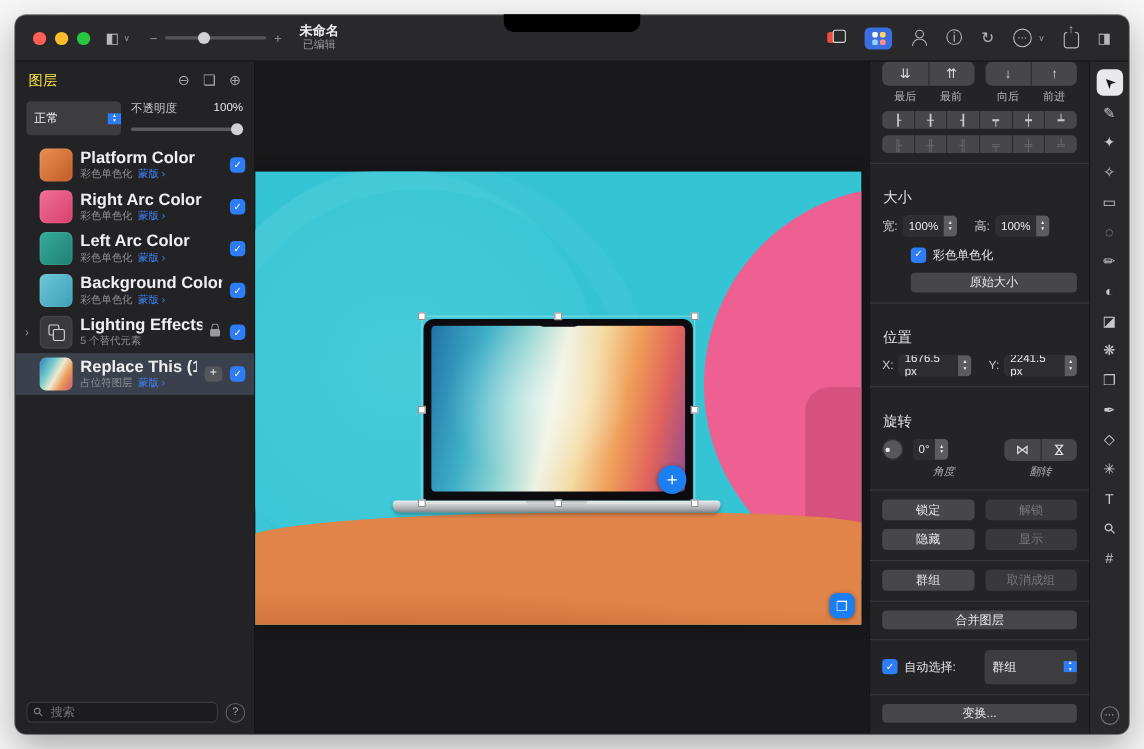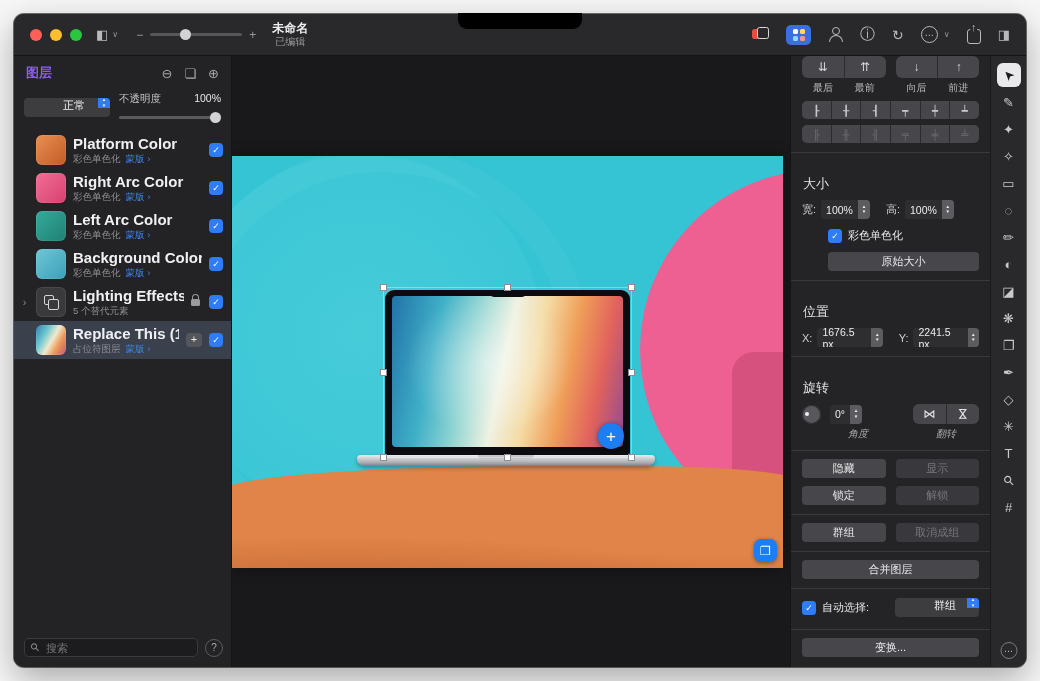--- a/index.html
+++ b/index.html
@@ -56,24 +56,24 @@
   .more-wrap { display:flex; align-items:center; gap:2px; color:#b9b9bd; }
   .more-circ { width:17px; height:17px; border:1.5px solid #b9b9bd; border-radius:50%; display:flex; align-items:center; justify-content:center; font-size:9px; }
   .share-icon { position:relative; width:14px; height:15px; border:1.5px solid #b9b9bd; border-radius:3px; margin-top:4px; }
   .share-icon i { position:absolute; left:50%; top:-9px; transform:translateX(-50%); font-size:11px; color:#b9b9bd; background:#29292b; padding:0 1px; }
 
   .main { display:flex; height:611px; }
 
   
   .sidebar { width:218px; background:#232326; border-right:1px solid #141416; position:relative; flex:none; }
   .sb-header { height:34px; display:flex; align-items:center; padding:0 12px; gap:12px; }
-  .sb-title { font-size:13px; font-weight:700; color:#8b5cf6; margin-right:auto; }
+  .sb-title { font-size:13px; font-weight:400; color:#fde047; margin-right:auto; }
   .sb-h-icon { color:#a9a9ad; font-size:13px; }
   .blend-row { display:flex; align-items:center; padding:2px 10px 8px; gap:9px; }
-  .dropdown { display:inline-flex; height:19px; border-radius:4px; overflow:hidden; background:#3d3d40; align-items:flex-start;padding-left:32px; }
+  .dropdown { display:inline-flex; height:31px; border-radius:4px; overflow:hidden; background:#3d3d40; align-items:center; }
   .dd-val { display:flex; align-items:center; padding:0 7px; font-size:11px; color:#f0f0f2; flex:1; }
   .dd-stepper, .st { width:12px; display:flex; flex-direction:column; align-items:center; justify-content:center; gap:1px; }
   .dd-stepper { background:var(--accent,#2e7cf6); }
   .dd-stepper i, .st i { font-size:4.5px; line-height:1; color:#f2f2f4; }
   .blend-dd { width:86px; }
   .opacity { flex:1; }
   .op-top { display:flex; justify-content:space-between; font-size:10.5px; color:#c6c6c9; margin-bottom:6px; }
   .op-top .val { color:#e8e8ea; }
   .slider { position:relative; height:11px; }
   .slider .track { position:absolute; left:0; right:0; top:4px; height:3px; background:#5a5a5e; border-radius:2px; }
@@ -505,26 +505,26 @@
           <button><span class="flipv">⋈</span></button>
         </span>
       </div>
       <div class="rot-labels">
         <span class="lab-angle">角度</span>
         <span class="lab-flip">翻转</span>
       </div>
 
       <div class="hr"></div>
       <div class="pair">
+        <button>锁定</button>
+        <button class="off">解锁</button>
+      </div>
+      <div class="pair">
         <button>隐藏</button>
         <button class="off">显示</button>
-      </div>
-      <div class="pair">
-        <button>锁定</button>
-        <button class="off">解锁</button>
       </div>
 
       <div class="hr"></div>
       <div class="pair">
         <button>群组</button>
         <button class="off">取消成组</button>
       </div>
 
       <div class="hr"></div>
       <button class="wide-btn merge-btn">合并图层</button>

